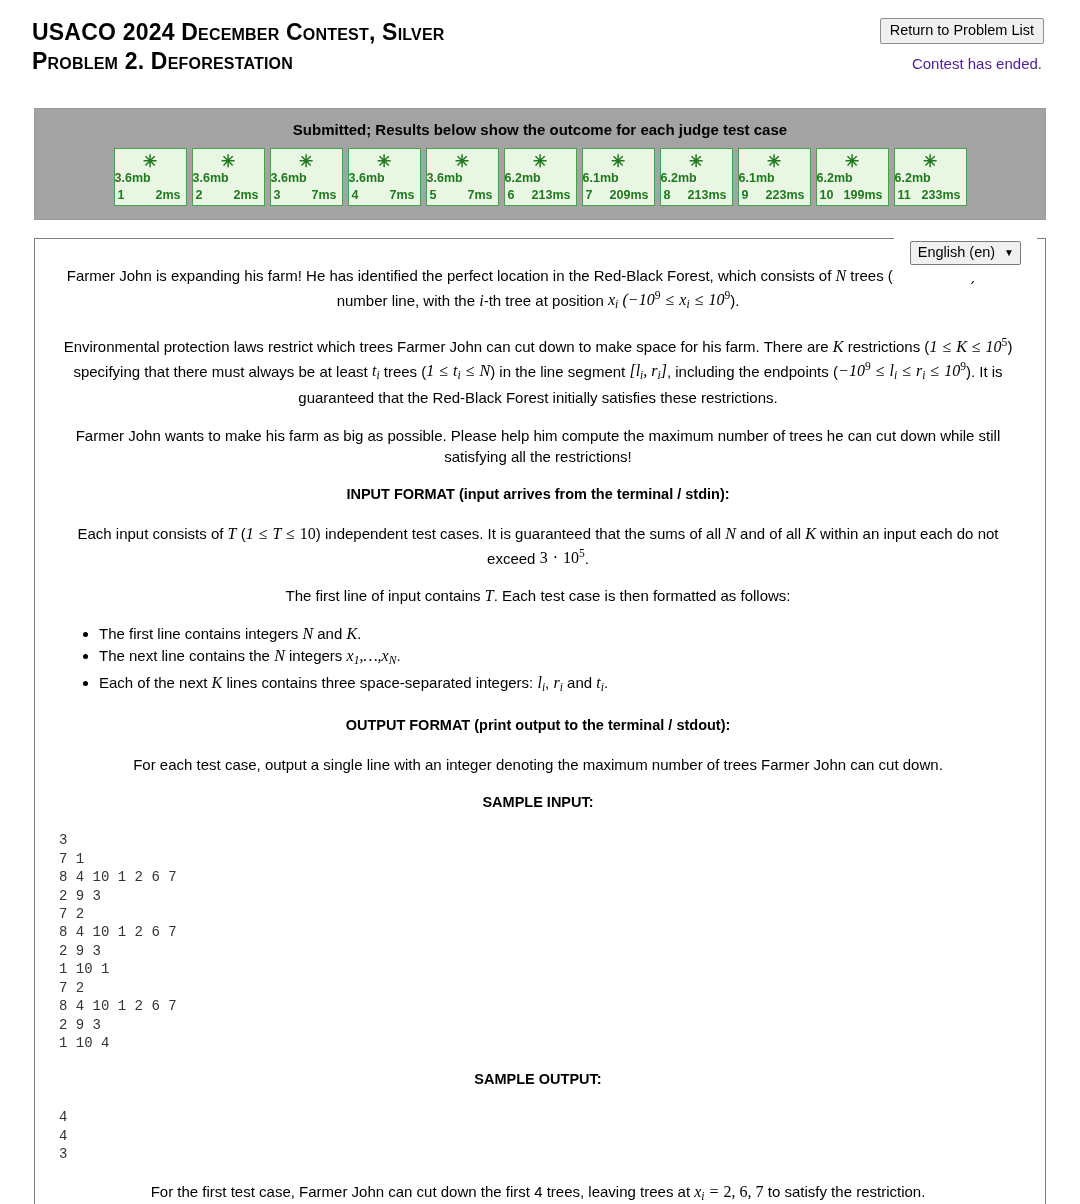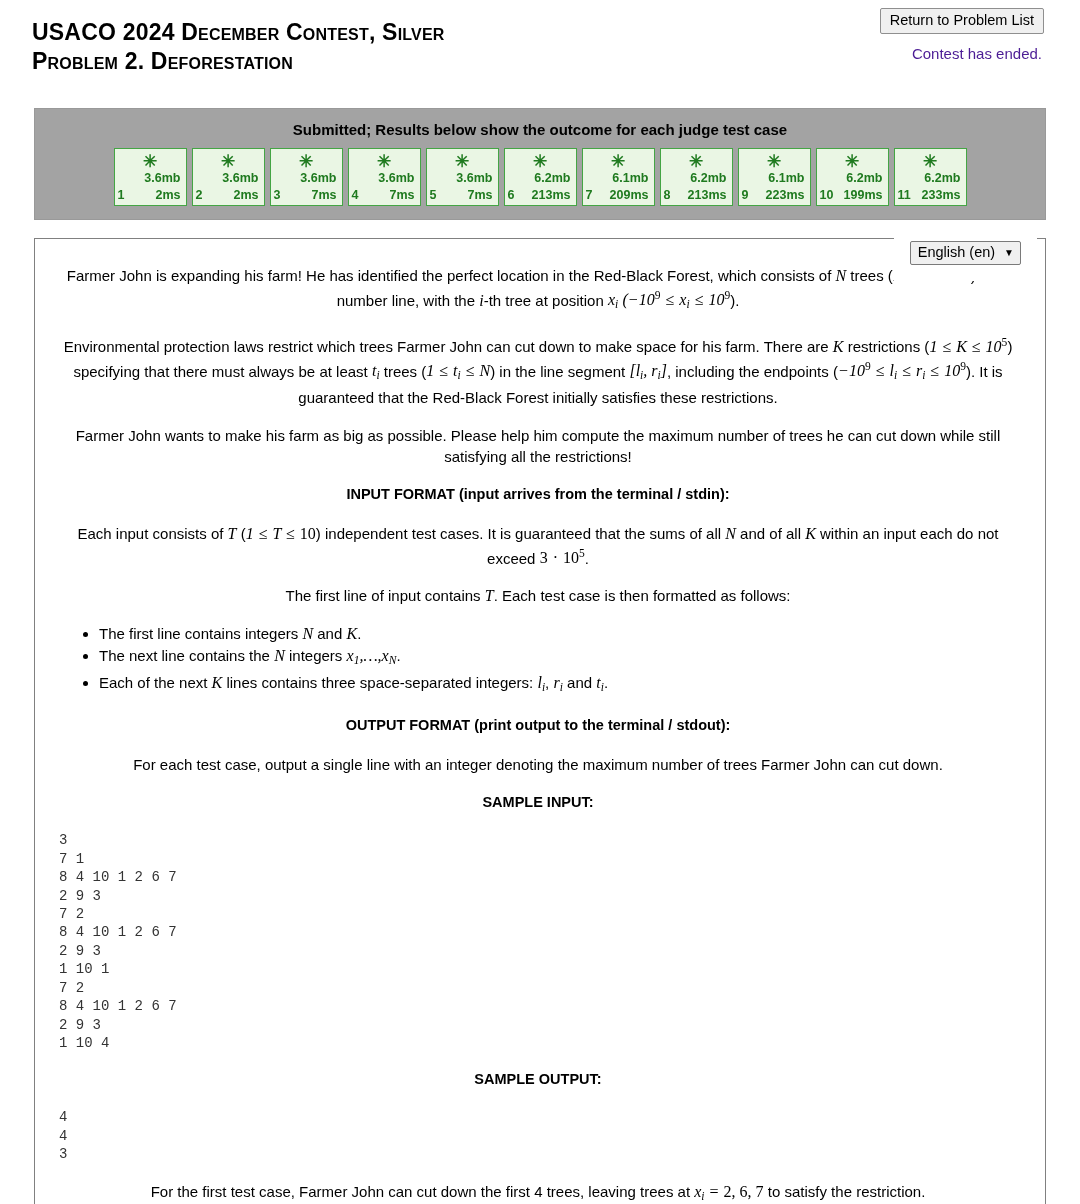--- a/index.html
+++ b/index.html
@@ -27,21 +27,21 @@
     font-variant: small-caps;
     font-weight: bold;
     font-size: 23px;
     line-height: 29px;
     letter-spacing: 0.2px;
   }
   .title-line { white-space: nowrap; }
 
   .header-right {
     position: absolute;
-    top: 8px;
+    top: 18px;
     right: 36px;
     text-align: right;
   }
   .btn-return {
     font-family: "Liberation Sans", sans-serif;
     font-size: 14.5px;
     color: #000;
     background: #f0f0f0;
     border: 1px solid #8f8f8f;
     border-radius: 2px;
@@ -86,21 +86,20 @@
     font-size: 12.5px;
   }
   .tc-star {
     text-align: center;
     font-size: 17px;
     line-height: 19px;
     padding-top: 3px;
     font-weight: bold;
   }
   .tc-mem {
-    text-align: right;
     padding-right: 5px;
     line-height: 15px;
   }
   .tc-bottom {
     position: absolute;
     bottom: 2px;
     left: 0;
     right: 0;
     display: flex;
     justify-content: space-between;

